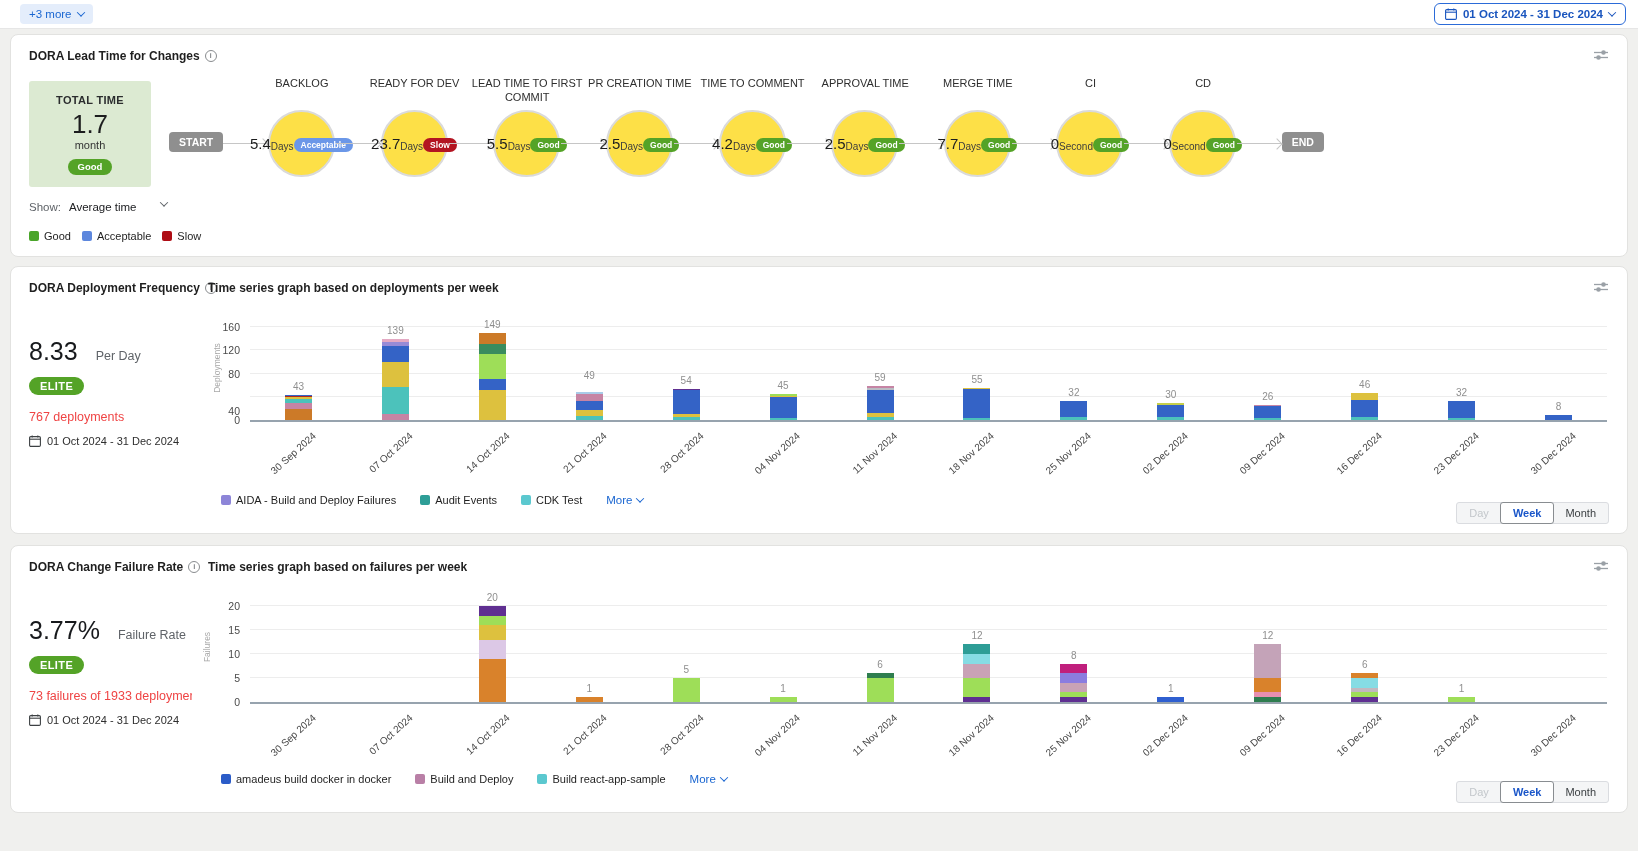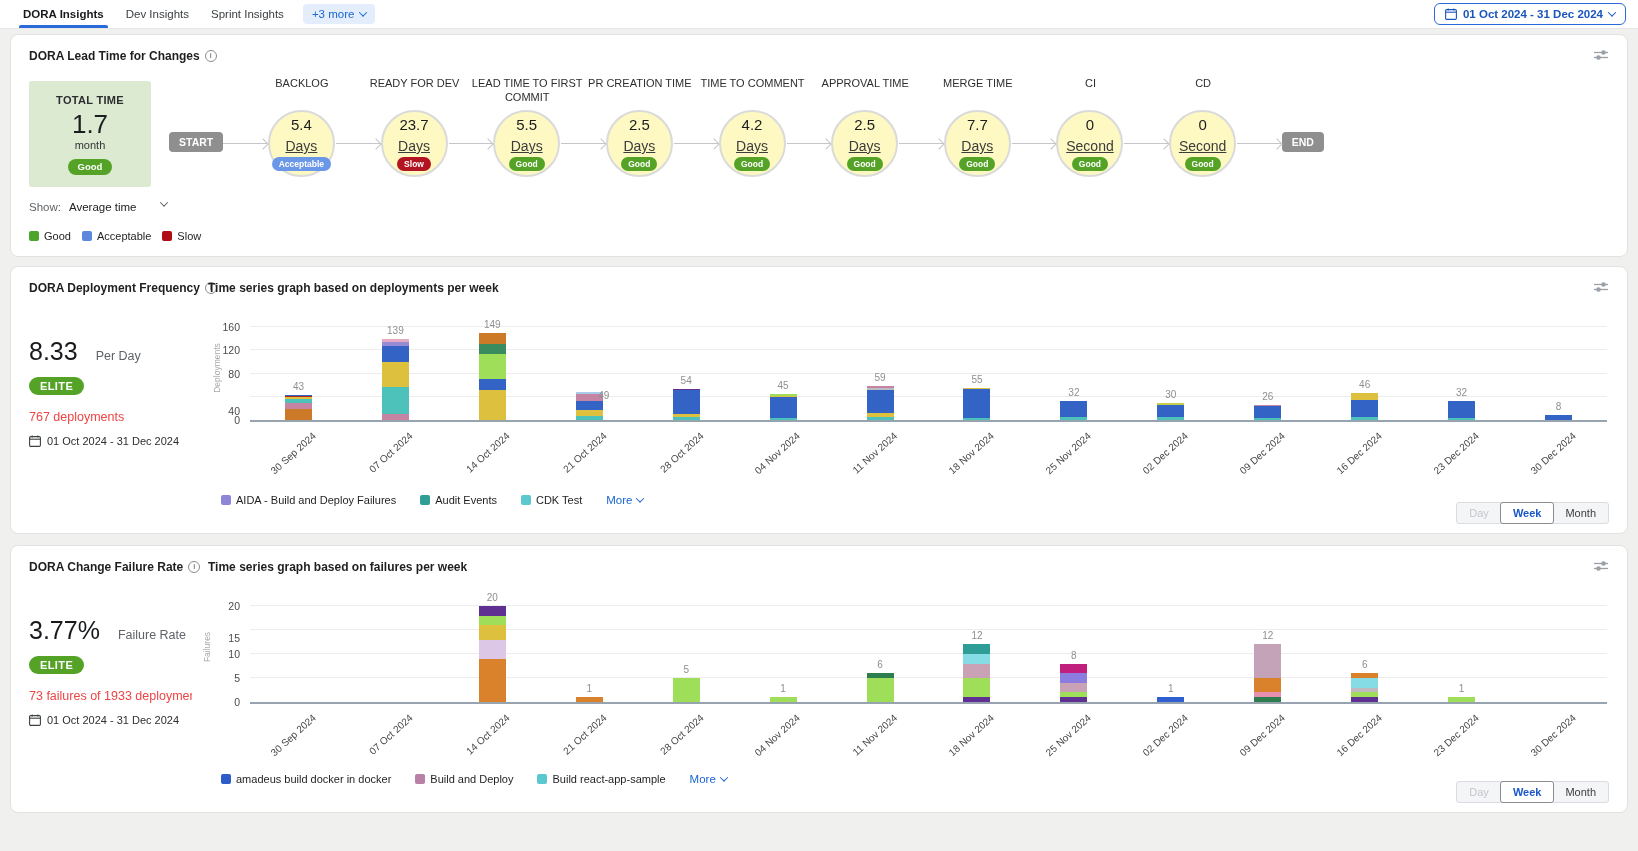--- a/index.html
+++ b/index.html
@@ -44,23 +44,23 @@
   .lg-item { display:flex; align-items:center; gap:5px; }
   .lg-sq { width:10px; height:10px; border-radius:2px; flex-shrink:0; }
   .lg-more { display:flex; align-items:center; gap:5px; color:#1a66d1; font-size:11.5px; cursor:pointer; }
   
   .pipeline { position:absolute; left:158px; top:41px; width:1155px; display:flex; align-items:flex-start; }
   .pl-pill { background:#8f8f8f; color:#fff; font-size:10.5px; font-weight:bold; padding:4px 10px; border-radius:4px; margin-top:56px; flex-shrink:0; }
   .pl-arrow { flex:1; height:0; border-top:1.5px solid #c6c6c6; margin-top:67px; position:relative; min-width:16px; }
   .pl-arrow::after { content:""; position:absolute; right:1px; top:-4.5px; width:7px; height:7px; border-top:1.5px solid #c6c6c6; border-right:1.5px solid #c6c6c6; transform:rotate(45deg); }
   .pl-stage { width:68px; position:relative; flex-shrink:0; }
   .pl-label { position:absolute; top:0; left:-31px; width:130px; text-align:center; font-size:11px; color:#2e2e2e; line-height:1.3; }
-  .pl-circle { margin-top:34px; width:67px; height:67px; border:2px solid #dadada; border-radius:50%; background:#fef9c3; display:flex; flex-direction:column; align-items:center; justify-content:center; }
+  .pl-circle { margin-top:34px; width:67px; height:67px; border:2px solid #dadada; border-radius:50%; background:#fde047; display:flex; align-items:center; justify-content:center; }
   .pl-value { font-size:15px; color:#1c1d1e; }
-  .pl-unit { font-size:14px; color:#3c3c3c; margin-top:5px;text-decoration:underline; }
+  .pl-unit { font-size:10px; color:#3c3c3c; margin-top:5px; }
   .pl-status { color:#fff; font-size:8.5px; font-weight:bold; padding:2px 7px; border-radius:8px; margin-top:3px; white-space:nowrap; }
   
   .stats { position:absolute; left:18px; top:70px; width:172px; }
   .rate { font-size:25px; color:#17191c; white-space:nowrap; }
   .rate-unit { font-size:12.5px; color:#5f6368; margin-left:6px;padding-left:12px; }
   .elite { display:inline-block; background:#54a327; color:#fff; font-weight:bold; font-size:11px; letter-spacing:.4px; padding:3px 11px; border-radius:11px; margin-top:11px; }
   .summary { margin-top:15px; font-size:12.5px; color:#ef4444; white-space:nowrap; overflow:hidden; max-width:163px; }
   .date-row { margin-top:11px; font-size:11px; color:#2e2e2e; display:flex; gap:6px; align-items:center; }
   .chart { position:absolute; left:197px; right:20px; top:62px; }
   .plot { position:relative; margin-left:42px; border-bottom:2px solid #97a3ae; }
@@ -76,25 +76,20 @@
   .legend-row { position:absolute; left:210px; top:227px; display:flex; gap:24px; align-items:center; font-size:11px; color:#1f1f1f; }
   .toggle { position:absolute; right:18px; bottom:9px; display:flex; border:1px solid #dadce0; border-radius:3px; background:#f4f5f6; }
   .tg { font-size:11px; font-family:inherit; padding:4px 12px; border:none; background:transparent; color:#3c4043; cursor:pointer; }
   .tg.disabled { color:#c3c7cb; cursor:default; }
   .tg.active { background:#fff; color:#1a56c9; font-weight:bold; border:1px solid #898d91; border-radius:3px; margin:-1px; position:relative; z-index:1; }
 </style>
 </head>
 <body>
 
 <div class="topbar">
-  <div class="tabs">
-      <div class="tab active">DORA Insights</div>
-      <div class="tab">Dev Insights</div>
-      <div class="tab">Sprint Insights</div>
-    </div>
   <div class="more-chip">
     <span>+3 more</span>
     <span class="chev"></span>
   </div>
   <button class="date-btn">
     <svg width="12" height="12" viewBox="0 0 12 12">
         <rect x="0.6" y="1.6" width="10.8" height="9.8" rx="1.2" fill="none" stroke="currentColor" stroke-width="1.1"></rect>
         <line x1="0.6" y1="4.2" x2="11.4" y2="4.2" stroke="currentColor" stroke-width="1.1"></line>
         <line x1="3.2" y1="0.4" x2="3.2" y2="2.4" stroke="currentColor" stroke-width="1.1"></line>
         <line x1="8.8" y1="0.4" x2="8.8" y2="2.4" stroke="currentColor" stroke-width="1.1"></line>
@@ -300,21 +295,21 @@
           <div class="seg" style="flex-grow: 18; background: rgb(204, 122, 40);"></div>
         </div>
         <div class="bar-label" style="left: calc(17.8571% - 20px); bottom: 89.6063px;">149</div>
         <div class="bar" style="left: calc(25% - 13.5px); height: 28.4812px;">
           <div class="seg" style="flex-grow: 7; background: rgb(76, 194, 187);"></div>
           <div class="seg" style="flex-grow: 10; background: rgb(221, 193, 62);"></div>
           <div class="seg" style="flex-grow: 16; background: rgb(52, 99, 198);"></div>
           <div class="seg" style="flex-grow: 11; background: rgb(198, 132, 164);"></div>
           <div class="seg" style="flex-grow: 5; background: rgb(169, 203, 232);"></div>
         </div>
-        <div class="bar-label" style="left: calc(25% - 20px); bottom: 19px; text-align: right;">49</div>
+        <div class="bar-label" style="left: calc(25% - 20px); bottom: 39px;">49</div>
         <div class="bar" style="left: calc(32.1429% - 13.5px); height: 31.3875px;">
           <div class="seg" style="flex-grow: 5; background: rgb(76, 194, 187);"></div>
           <div class="seg" style="flex-grow: 6; background: rgb(221, 193, 62);"></div>
           <div class="seg" style="flex-grow: 40; background: rgb(52, 99, 198);"></div>
           <div class="seg" style="flex-grow: 3; background: rgb(95, 47, 145);"></div>
         </div>
         <div class="bar-label" style="left: calc(32.1429% - 20px); bottom: 34.3875px;">54</div>
         <div class="bar" style="left: calc(39.2857% - 13.5px); height: 26.1562px;">
           <div class="seg" style="flex-grow: 4; background: rgb(76, 194, 187);"></div>
           <div class="seg" style="flex-grow: 35; background: rgb(52, 99, 198);"></div>
@@ -471,21 +466,21 @@
   </div>
   <div class="chart" id="chart-failure">
     <div class="ylab">Failures</div>
     <div class="plot" style="height: 96px;">
         <div class="ytick" style="bottom: -6px;">0</div>
         <div class="gridline" style="bottom: 24px;"></div>
         <div class="ytick" style="bottom: 18px;">5</div>
         <div class="gridline" style="bottom: 48px;"></div>
         <div class="ytick" style="bottom: 42px;">10</div>
         <div class="gridline" style="bottom: 72px;"></div>
-        <div class="ytick" style="bottom: 58px;">15</div>
+        <div class="ytick" style="bottom: 66px;">15</div>
         <div class="gridline" style="bottom: 96px;"></div>
         <div class="ytick" style="bottom: 90px;">20</div>
         <div class="bar" style="left: calc(17.8571% - 13.5px); height: 96px;">
           <div class="seg" style="flex-grow: 9; background: rgb(217, 130, 43);"></div>
           <div class="seg" style="flex-grow: 4; background: rgb(220, 200, 230);"></div>
           <div class="seg" style="flex-grow: 3; background: rgb(221, 193, 62);"></div>
           <div class="seg" style="flex-grow: 2; background: rgb(158, 222, 88);"></div>
           <div class="seg" style="flex-grow: 2; background: rgb(95, 47, 145);"></div>
         </div>
         <div class="bar-label" style="left: calc(17.8571% - 20px); bottom: 99px;">20</div>

